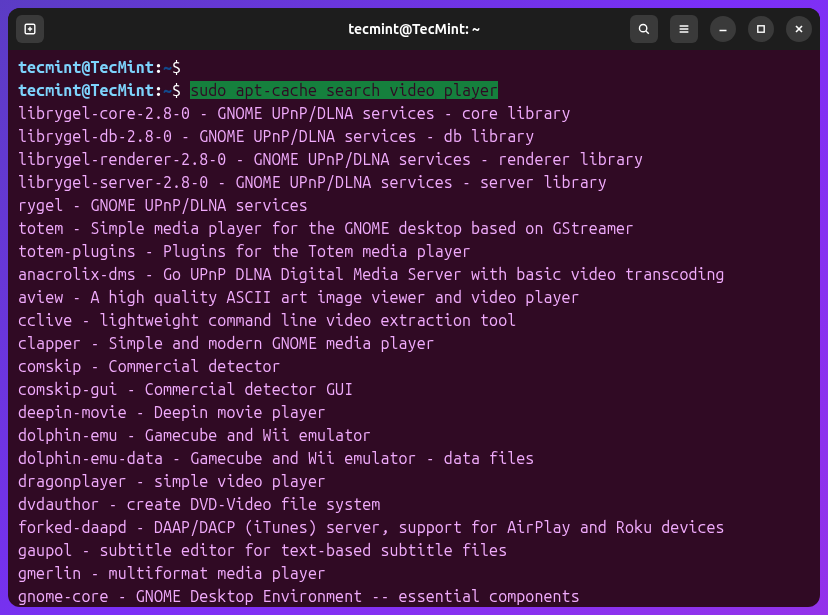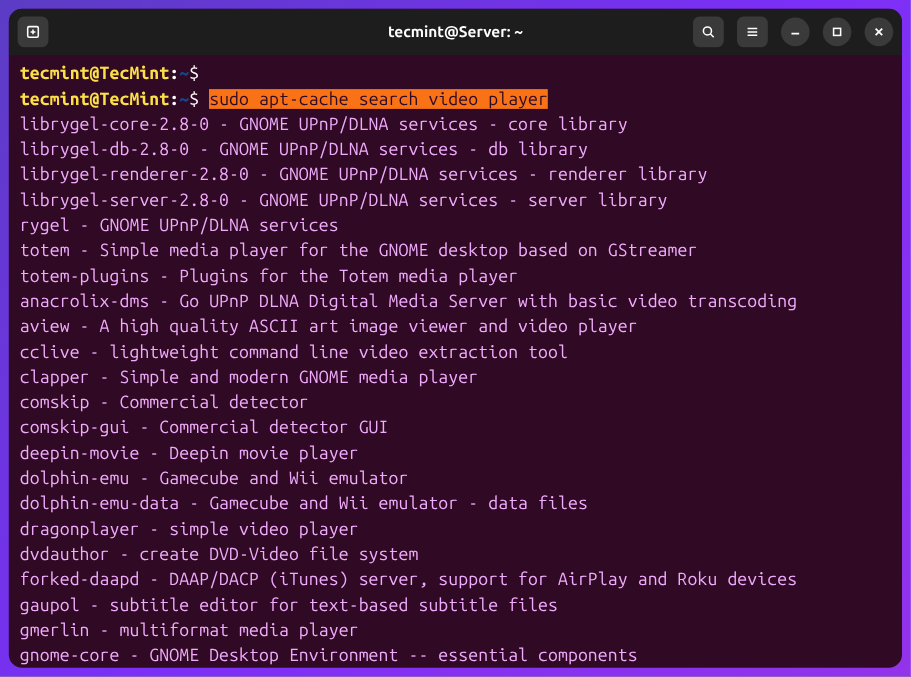--- a/index.html
+++ b/index.html
@@ -74,46 +74,46 @@
 .terminal-body {
   flex: 1;
   padding: 6px 10px 0 10px;
   overflow: hidden;
   font-size: 16px;
   line-height: 23px;
   color: #ffffff;
   white-space: pre;
   letter-spacing: 0.1px;
 }
-.prompt-user { color: #fde047; font-weight: bold; }
+.prompt-user { color: #7dd3fc; font-weight: bold; }
 .prompt-colon { color: #ffffff; font-weight: bold; }
 .prompt-path { color: #12488b; font-weight: bold; }
 .prompt-dollar { color: #ffffff; }
 .cmd-highlight {
-  background: #f97316;
+  background: #15803d;
   color: #300a24;
 }
 .out { color: #f0abfc; }
 .line { display: block; }
 </style>
 </head>
 <body>
 
 <div class="window">
   <div class="titlebar">
     <div class="titlebar-left">
       <div class="tb-btn">
         <svg viewBox="0 0 16 16" fill="none" stroke="currentColor" stroke-width="1.6">
           <rect x="2.5" y="2.5" width="11" height="11" rx="1.5"></rect>
           <line x1="8" y1="5.5" x2="8" y2="10.5"></line>
           <line x1="5.5" y1="8" x2="10.5" y2="8"></line>
         </svg>
       </div>
     </div>
-    <div class="titlebar-title">tecmint@Server: ~</div>
+    <div class="titlebar-title">tecmint@TecMint: ~</div>
     <div class="titlebar-right">
       <div class="tb-btn">
         <svg viewBox="0 0 16 16" fill="none" stroke="currentColor" stroke-width="1.6">
           <circle cx="7" cy="7" r="4.2"></circle>
           <line x1="10.2" y1="10.2" x2="13.5" y2="13.5"></line>
         </svg>
       </div>
       <div class="tb-btn">
         <svg viewBox="0 0 16 16" fill="none" stroke="currentColor" stroke-width="1.6">
           <line x1="3" y1="4.5" x2="13" y2="4.5"></line>

